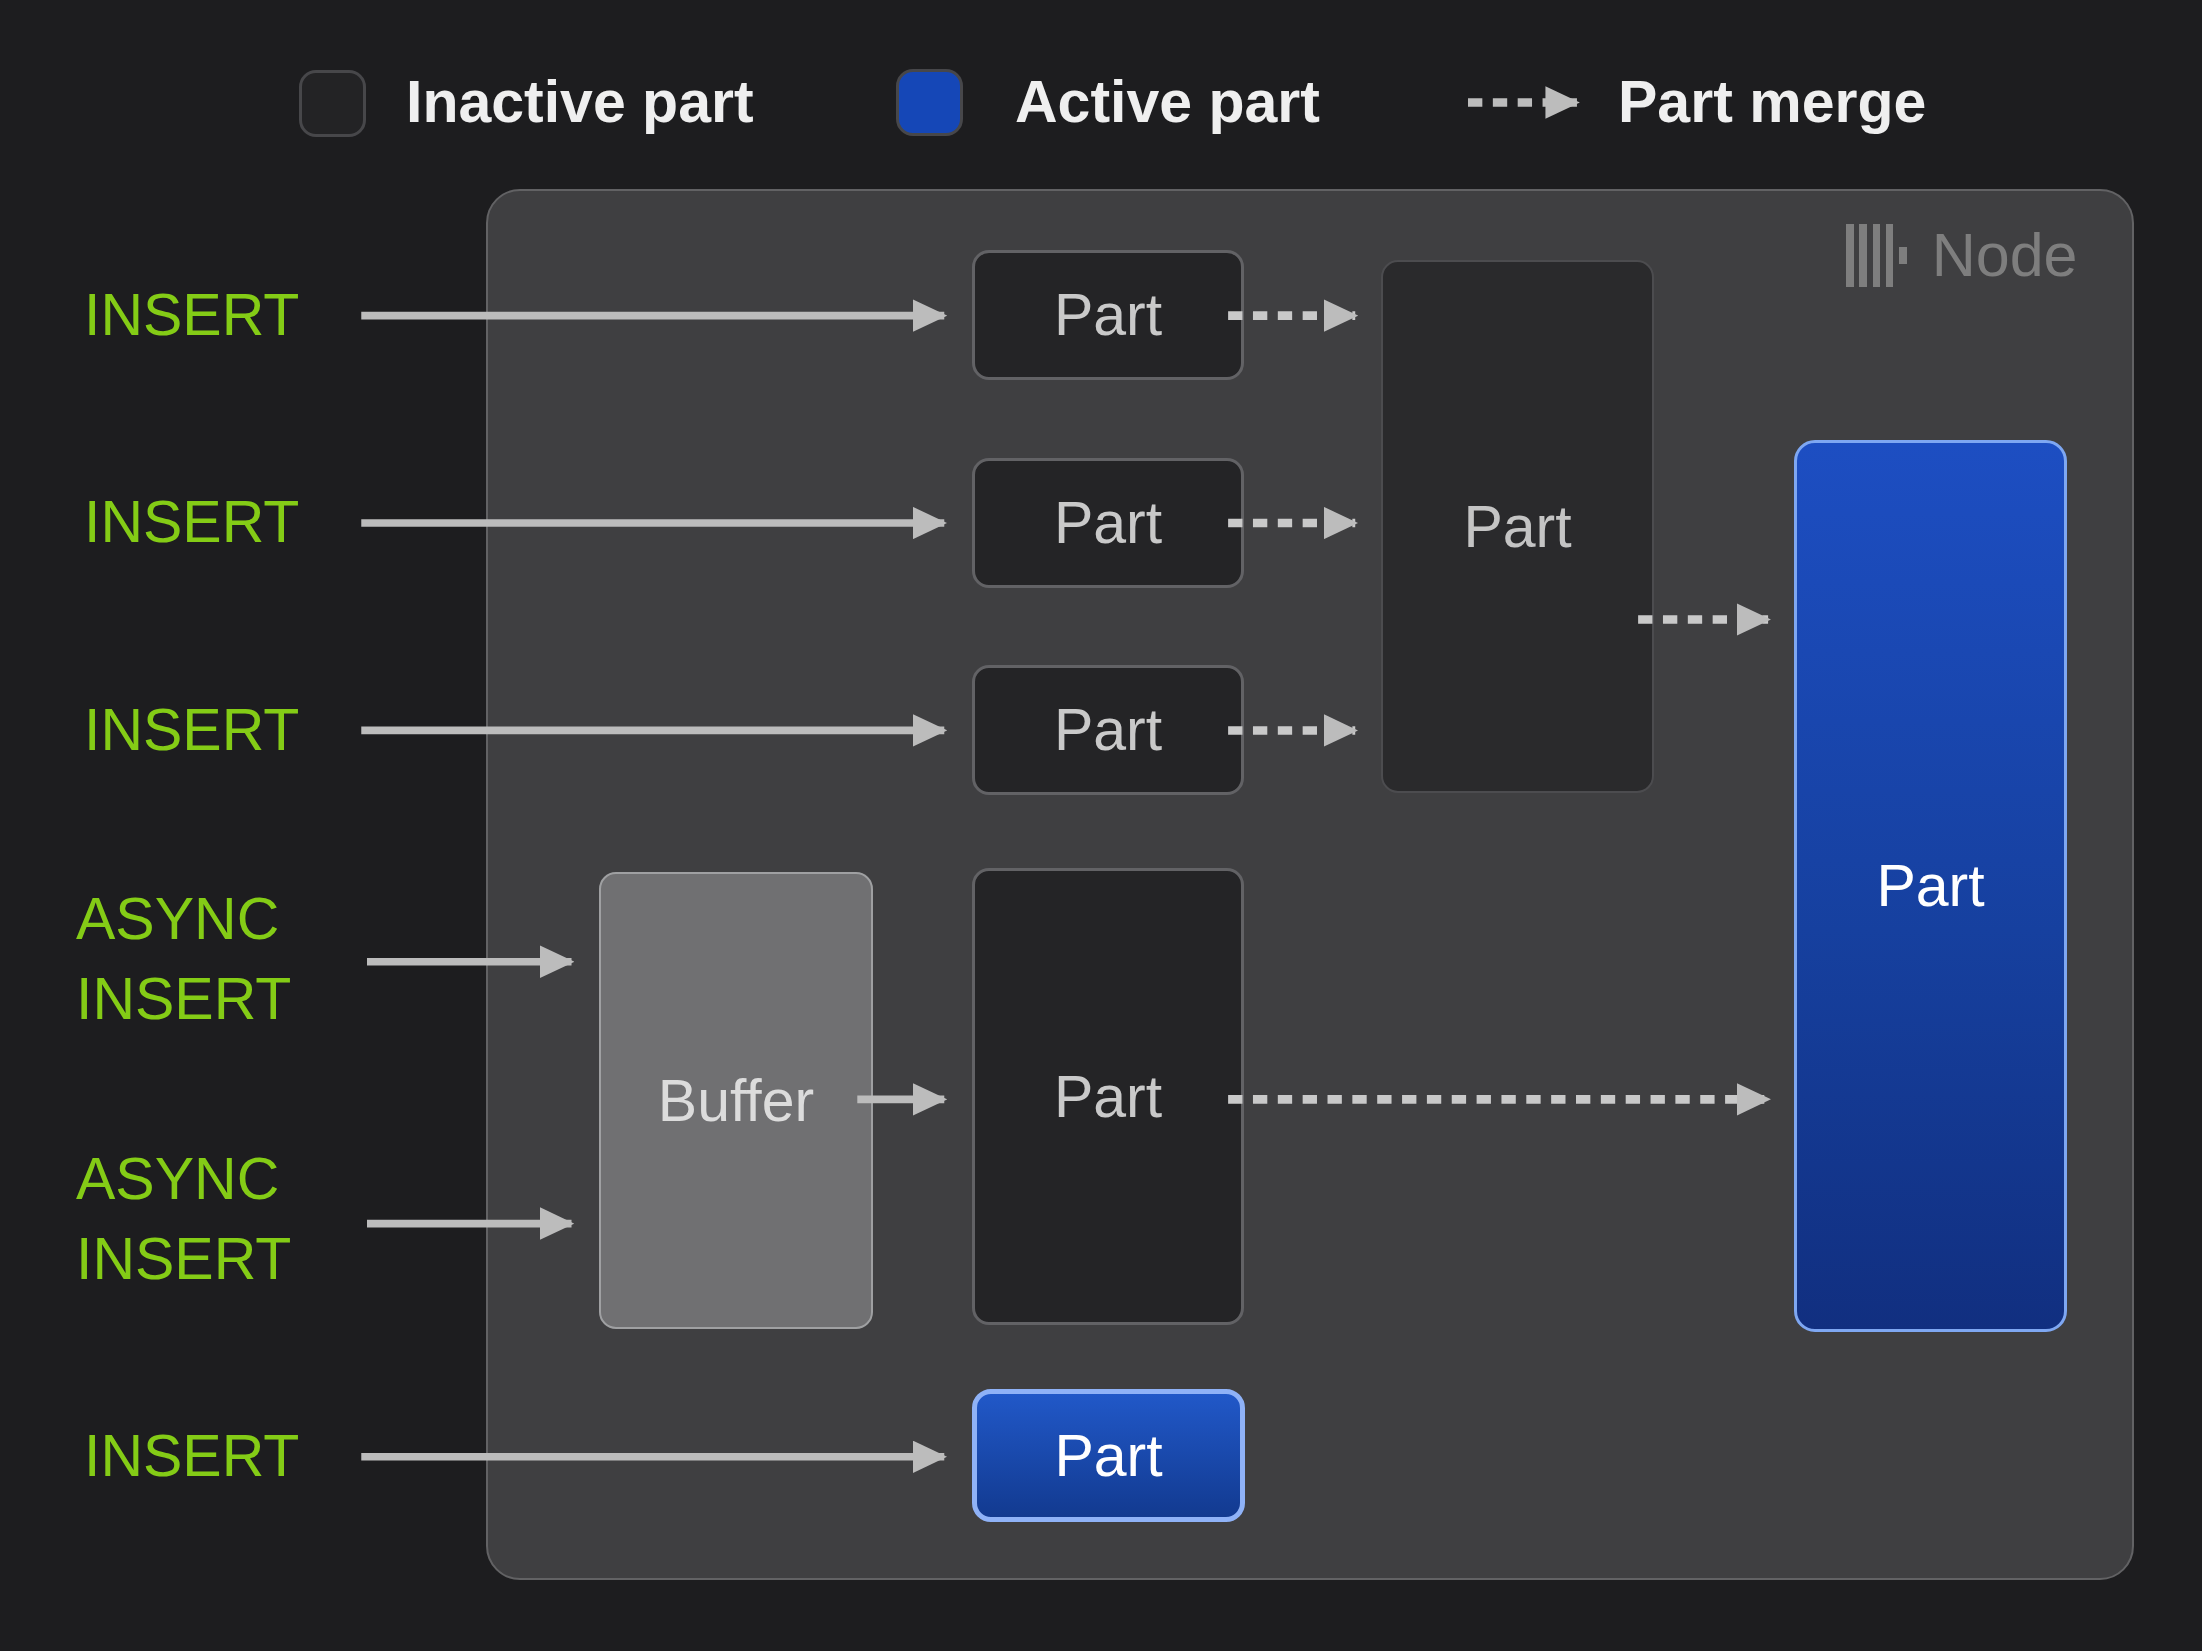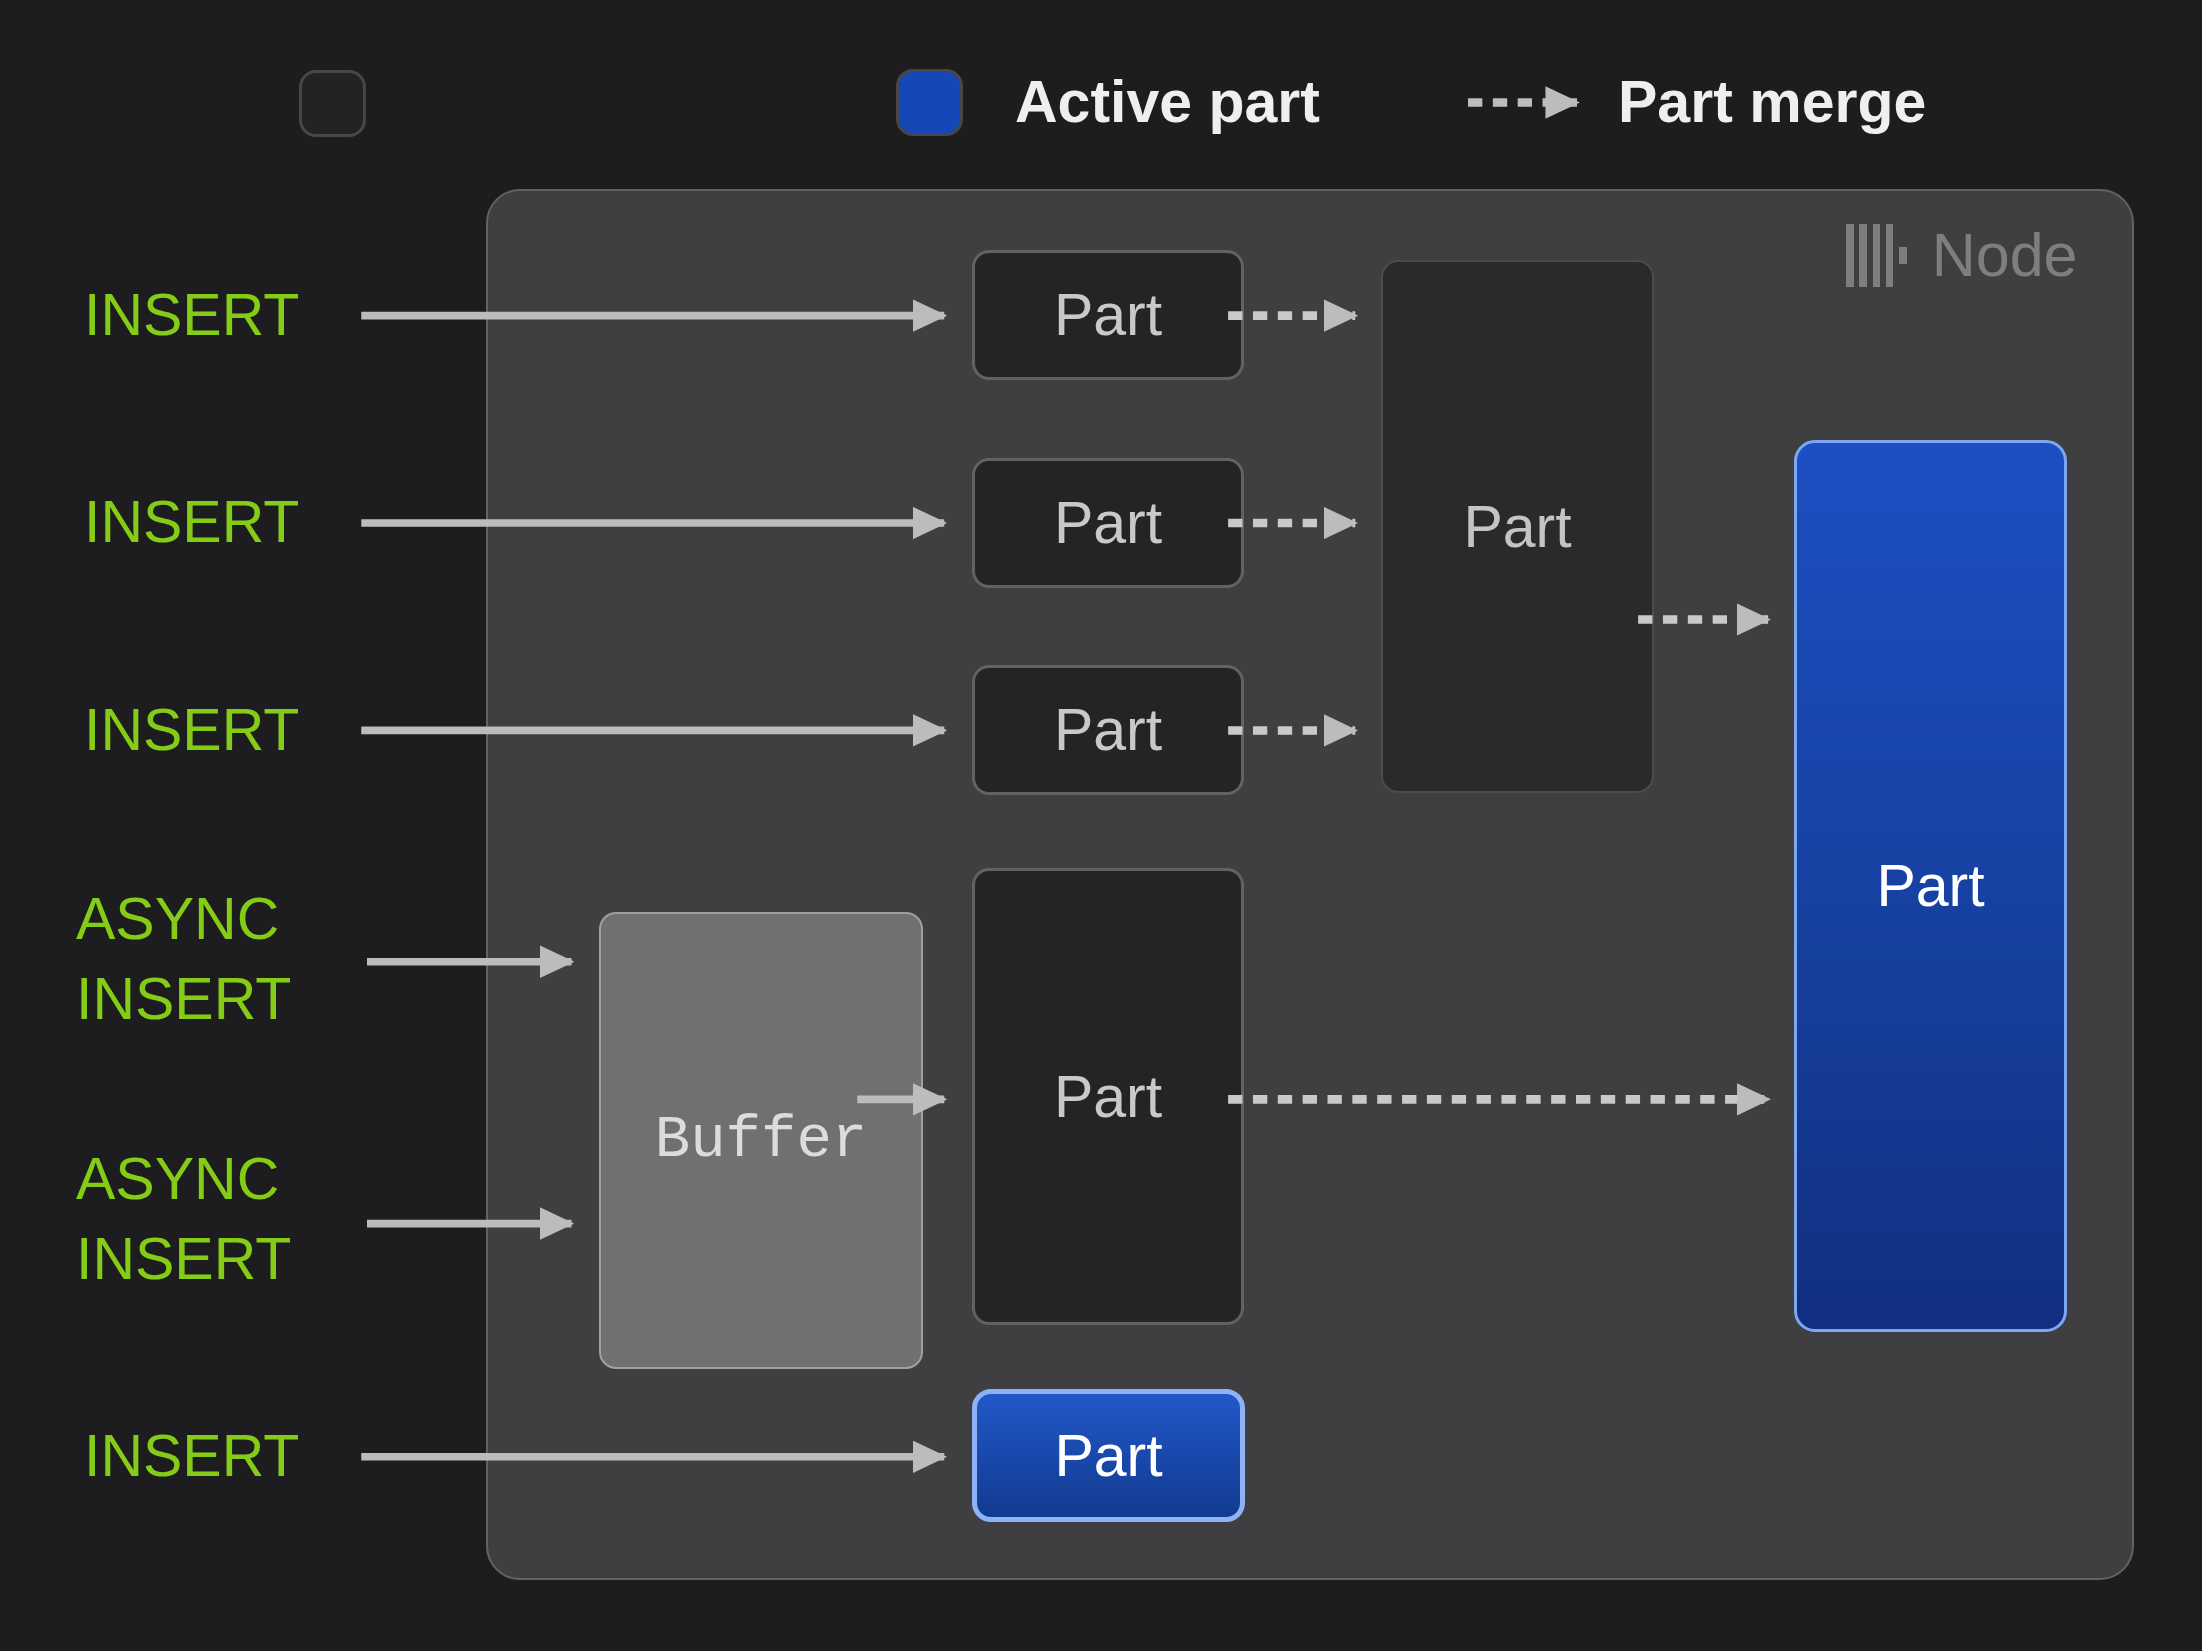--- a/index.html
+++ b/index.html
@@ -75,20 +75,21 @@
       <span class="bar"></span>
       <span class="bar"></span>
       <span class="bar"></span>
       <span class="bar"></span>
       <span class="bar short"></span>
     </div>
     <div class="node-title">Node</div>
   </div>
 
   <div class="abs legend-swatch swatch-inactive" style="left:299px;top:70px;"></div>
+  <div class="abs legend-label" style="left:406px;top:69px;">Inactive part</div>
 
   <div class="abs legend-swatch swatch-active" style="left:896px;top:69px;"></div>
   <div class="abs legend-label" style="left:1618px;top:69px;">Part merge</div>
 
   <div class="abs legend-label" style="left:1015px;top:69px;">Active part</div>
 
   <div class="abs input-label" style="left:84px;top:282px;">INSERT</div>
   <div class="abs input-label" style="left:84px;top:489px;">INSERT</div>
   <div class="abs input-label" style="left:84px;top:697px;">INSERT</div>
 
@@ -103,21 +104,21 @@
   </div>
 
   <div class="abs input-label" style="left:84px;top:1423px;">INSERT</div>
 
   <div class="abs box part-inactive" style="left:952px;top:250px;width:272px;height:130px;">Part</div>
   <div class="abs box part-inactive" style="left:952px;top:458px;width:272px;height:130px;">Part</div>
   <div class="abs box part-inactive" style="left:952px;top:665px;width:272px;height:130px;">Part</div>
 
   <div class="abs box part-merged" style="left:1361px;top:260px;width:273px;height:533px;">Part</div>
 
-  <div class="abs box buffer-box" style="left:579px;top:912px;width:324px;height:457px;font-family:Liberation Mono, monospace;">Buffer</div>
+  <div class="abs box buffer-box" style="left:579px;top:872px;width:274px;height:457px;">Buffer</div>
 
   <div class="abs box part-inactive" style="left:952px;top:868px;width:272px;height:457px;">Part</div>
 
   <div class="abs box part-active-main" style="left:1774px;top:440px;width:273px;height:892px;">Part</div>
 
   <div class="abs box part-active-new" style="left:952px;top:1389px;width:273px;height:133px;">Part</div>
 
   <svg id="arrows" width="2202" height="1652" viewBox="0 0 2304 1728">
     <defs>
       <marker id="head" markerUnits="userSpaceOnUse" markerWidth="36" markerHeight="34" viewBox="0 0 36 34" refX="33" refY="17" orient="auto">

